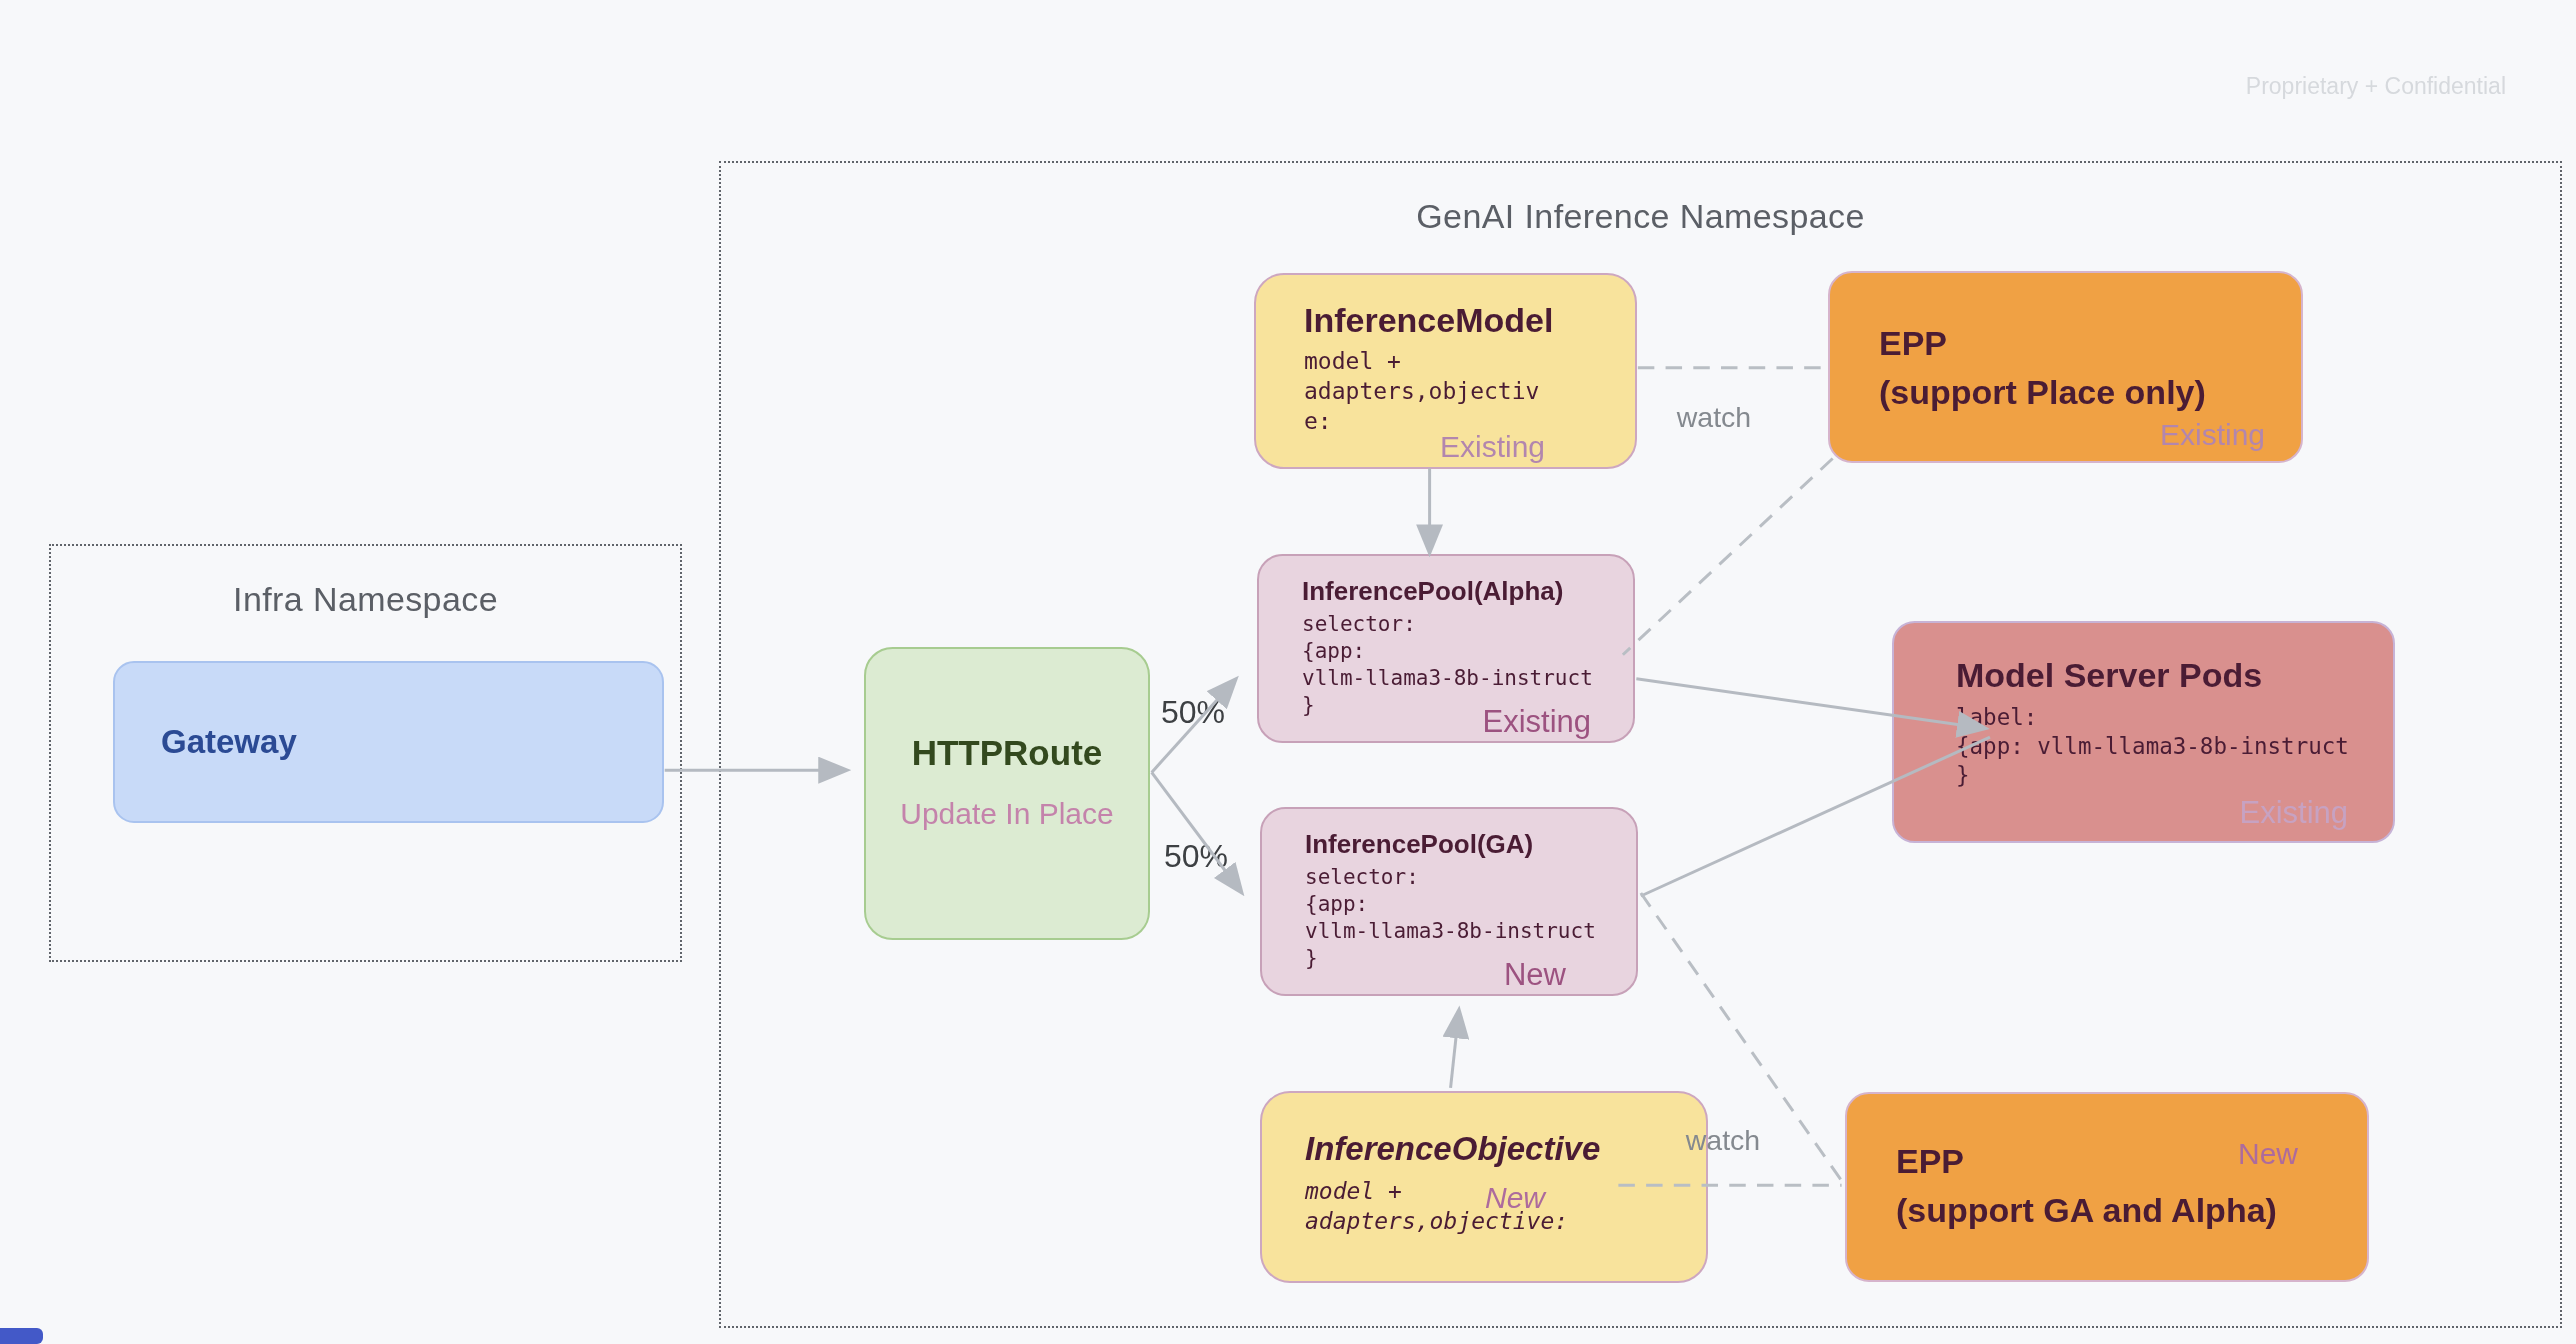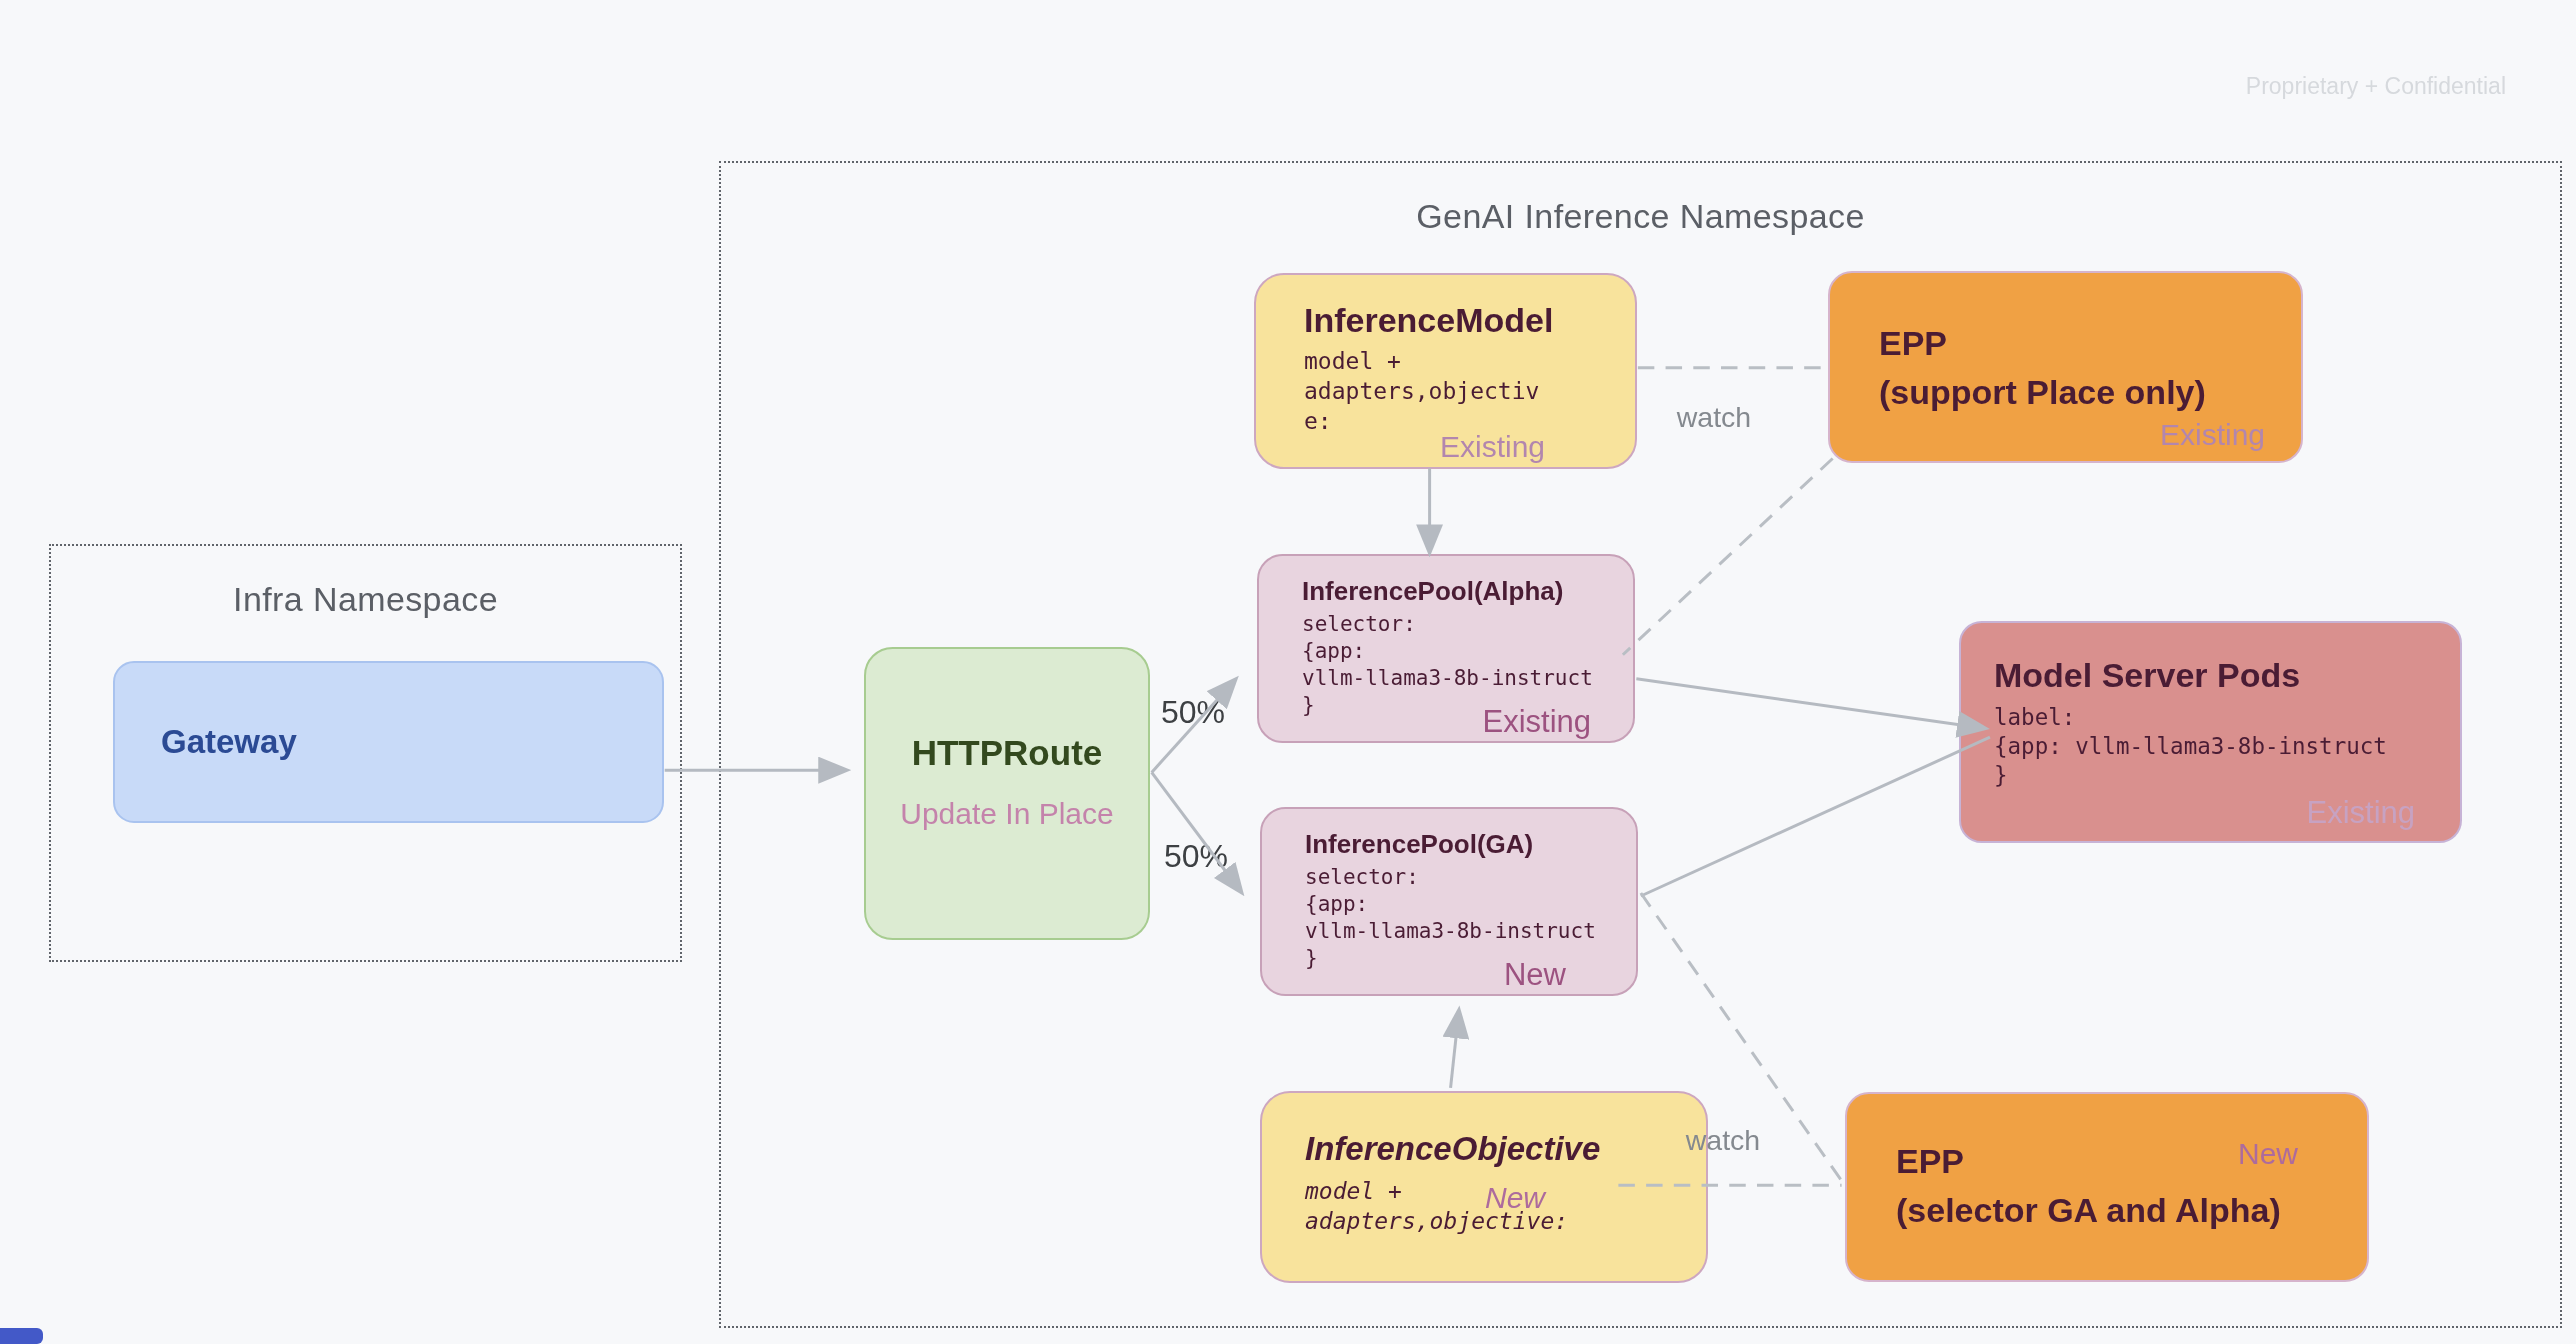--- a/index.html
+++ b/index.html
@@ -119,39 +119,39 @@
 
   <div class="node pool" style="left:1260px;top:807px;width:378px;height:189px;padding:19.5px 0 0 43px;">
     <div class="ttl" style="font-size:26px;margin-bottom:4.5px;">InferencePool(GA)</div>
     <div class="code" style="font-size:21px;line-height:27px;">selector:
 {app:
 vllm-llama3-8b-instruct
 }</div>
     <div class="tag" style="right:70px;bottom:1.5px;font-size:31px;color:var(--c-tag_magenta,#9c5280);">New</div>
   </div>
 
-  <div class="node pods" style="left:1959px;top:621px;width:503px;height:222px;padding:33px 0 0 33px;">
+  <div class="node pods" style="left:1892px;top:621px;width:503px;height:222px;padding:33px 0 0 62px;">
     <div class="ttl" style="font-size:34px;margin-bottom:7.5px;">Model Server Pods</div>
     <div class="code" style="font-size:22.5px;line-height:29px;">label:
 {app: vllm-llama3-8b-instruct
 }</div>
     <div class="tag" style="right:45px;bottom:10.5px;font-size:31px;color:var(--c-tag_light,#c7a2c2);">Existing</div>
   </div>
 
   <div class="node ybox" style="left:1260px;top:1091px;width:448px;height:192px;padding:37px 0 0 43px;font-style:italic;">
     <div class="ttl" style="font-size:33px;margin-bottom:7.5px;">InferenceObjective</div>
     <div class="code" style="font-size:23px;line-height:30px;">model +</div>
     <div class="code" style="font-size:23px;line-height:30px;">adapters,objective:</div>
     <div class="tag" style="left:223px;top:88px;font-size:30px;color:var(--c-tag_orange_new,#ad6b9d);">New</div>
   </div>
 
   <div class="node epp" style="left:1845px;top:1092px;width:524px;height:190px;padding:43px 0 0 49px;">
     <div class="lines">
       <div>EPP</div>
-      <div>(selector GA and Alpha)</div>
+      <div>(support GA and Alpha)</div>
     </div>
     <div class="tag" style="right:69px;top:43px;font-size:30px;color:var(--c-tag_orange_new,#ad6b9d);">New</div>
   </div>
 
   <svg class="svglayer" width="2576" height="1344" viewBox="0 0 3438 1794">
     <defs>
       <marker id="arr" markerWidth="11" markerHeight="9" refX="9" refY="4.5" orient="auto">
         <path d="M0,0 L11,4.5 L0,9 z" fill="#b5bac1"></path>
       </marker>
     </defs>

